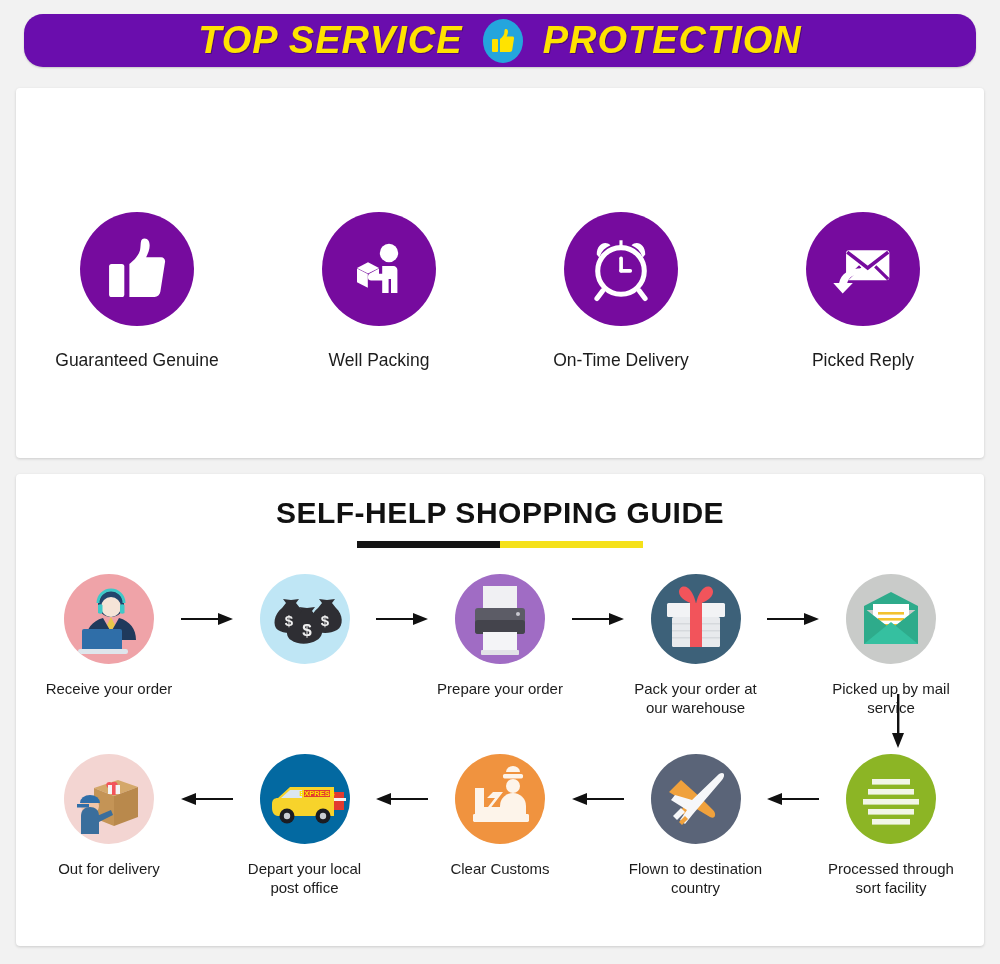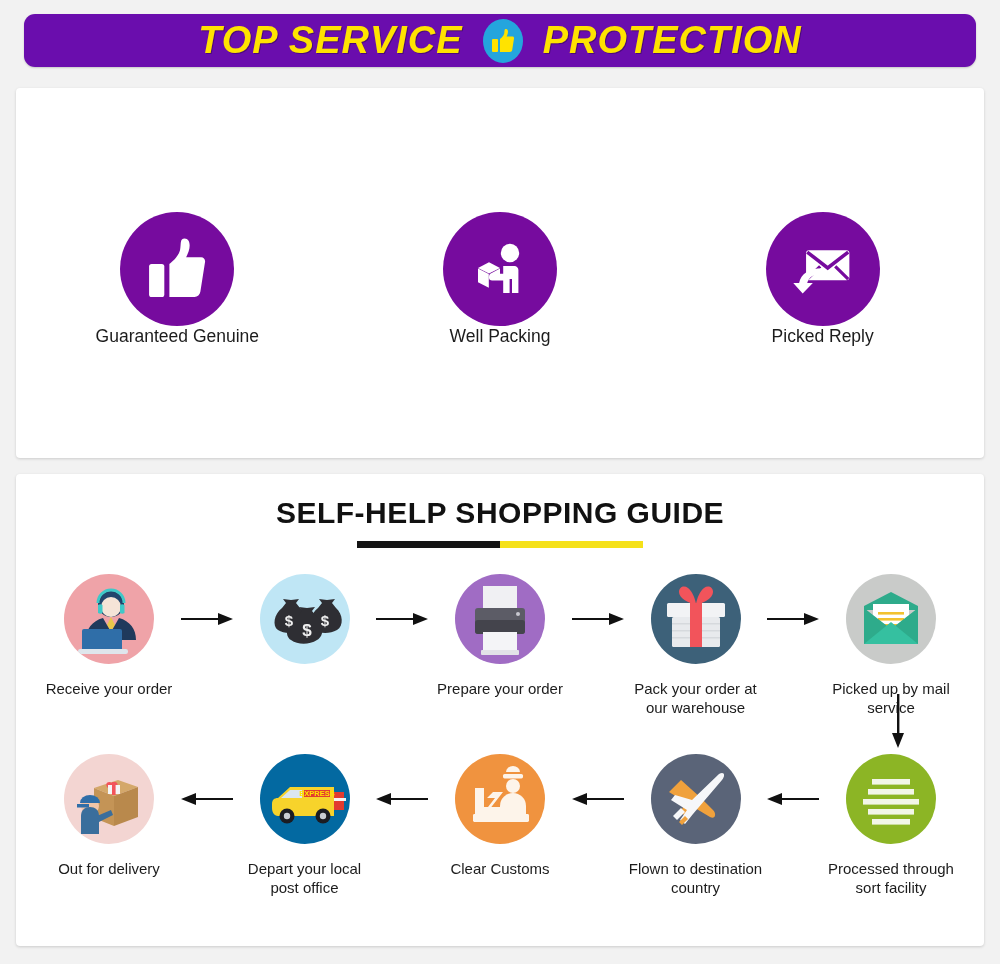--- a/index.html
+++ b/index.html
@@ -22,21 +22,21 @@
   }
 
   
   .banner {
     position: absolute;
     left: 24px;
     top: 14px;
     width: 952px;
     height: 53px;
     background: #6a0dad;
-    border-radius: 11px;
+    border-radius: 19px;
     display: flex;
     align-items: center;
     justify-content: center;
     box-shadow: 0 1px 2px rgba(0,0,0,0.18);
   }
   .banner-inner {
     display: flex;
     align-items: center;
     gap: 20px;
   }
@@ -125,20 +125,21 @@
   .bp-circle {
     width: 114px;
     height: 114px;
     border-radius: 50%;
     background: #760b9e;
     display: flex;
     align-items: center;
     justify-content: center;
   }
   .bp-label {
+    margin-top: 24px;
     font-size: 17.5px;
     color: #1c1c1c;
     font-family: "Liberation Sans", sans-serif;
     text-align: center;
     white-space: nowrap;
   }
 
   
   .sg-title { padding-top: 22px; }
   .sg-rule { width: 286px; }
@@ -238,20 +239,35 @@
             <path d="M17.6 14.5h5.6c1.1 0 2 .9 2 2v11.5h-3.2V21h-1.2v7h-3.2V14.5z" fill="#ffffff"></path>
             <path d="M5 15.5 L10.5 12.6 L16 15.5 L10.5 18.2 Z" fill="#ffffff"></path>
             <path d="M5 15.8 L5 22.6 L10.4 25.4 L10.4 18.5 Z" fill="#ffffff"></path>
             <path d="M16 15.8 L16 19 L10.9 21.3 L10.9 18.5 Z" fill="#ffffff"></path>
             <rect x="10.5" y="18.4" width="9" height="3.3" rx="1.6" fill="#ffffff"></rect>
           </svg>
         </div>
         <div class="bp-label">Well Packing</div>
       </div>
 
+      <div class="bp-cell">
+        <div class="bp-circle">
+          <svg width="66" height="66" viewBox="0 0 34 34" aria-hidden="true">
+            <path d="M4.5 9.5 C4.5 4 9 2.2 11.6 4.8 C8.6 6 6.6 8.4 5.9 11.2 Z" fill="#ffffff"></path>
+            <path d="M29.5 9.5 C29.5 4 25 2.2 22.4 4.8 C25.4 6 27.4 8.4 28.1 11.2 Z" fill="#ffffff"></path>
+            <rect x="16.2" y="2.2" width="1.6" height="4" fill="#ffffff"></rect>
+            <circle cx="17" cy="18" r="12" fill="none" stroke="#ffffff" stroke-width="2.6"></circle>
+            <rect x="16.1" y="10.5" width="1.9" height="8.3" rx="0.9" fill="#ffffff"></rect>
+            <rect x="16.1" y="17" width="6.6" height="1.9" rx="0.9" fill="#ffffff"></rect>
+            <path d="M7.5 28.3 L4.6 32.2" stroke="#ffffff" stroke-width="2.6" stroke-linecap="round"></path>
+            <path d="M26.5 28.3 L29.4 32.2" stroke="#ffffff" stroke-width="2.6" stroke-linecap="round"></path>
+          </svg>
+        </div>
+        <div class="bp-label">On-Time Delivery</div>
+      </div>
 
       <div class="bp-cell">
         <div class="bp-circle">
           <svg width="64" height="62" viewBox="0 0 34 32" aria-hidden="true">
             <rect x="8" y="6" width="23" height="16" rx="1.6" fill="#ffffff"></rect>
             <path d="M8.6 7 L19.5 15.4 L30.4 7" fill="none" stroke="#760b9e" stroke-width="1.9"></path>
             <path d="M8.6 21.4 L15.5 14.6 M30.4 21.4 L23.5 14.6" stroke="#760b9e" stroke-width="1.7"></path>
             <path d="M16.5 18.5 C12 18.5 9.5 20.4 8.6 23.4 L11.6 23.4 L6.2 29 L1.2 23.4 L4.3 23.4 C5.3 18.6 9.6 15.6 16.5 15.6 Z" fill="#ffffff"></path>
           </svg>
         </div>

